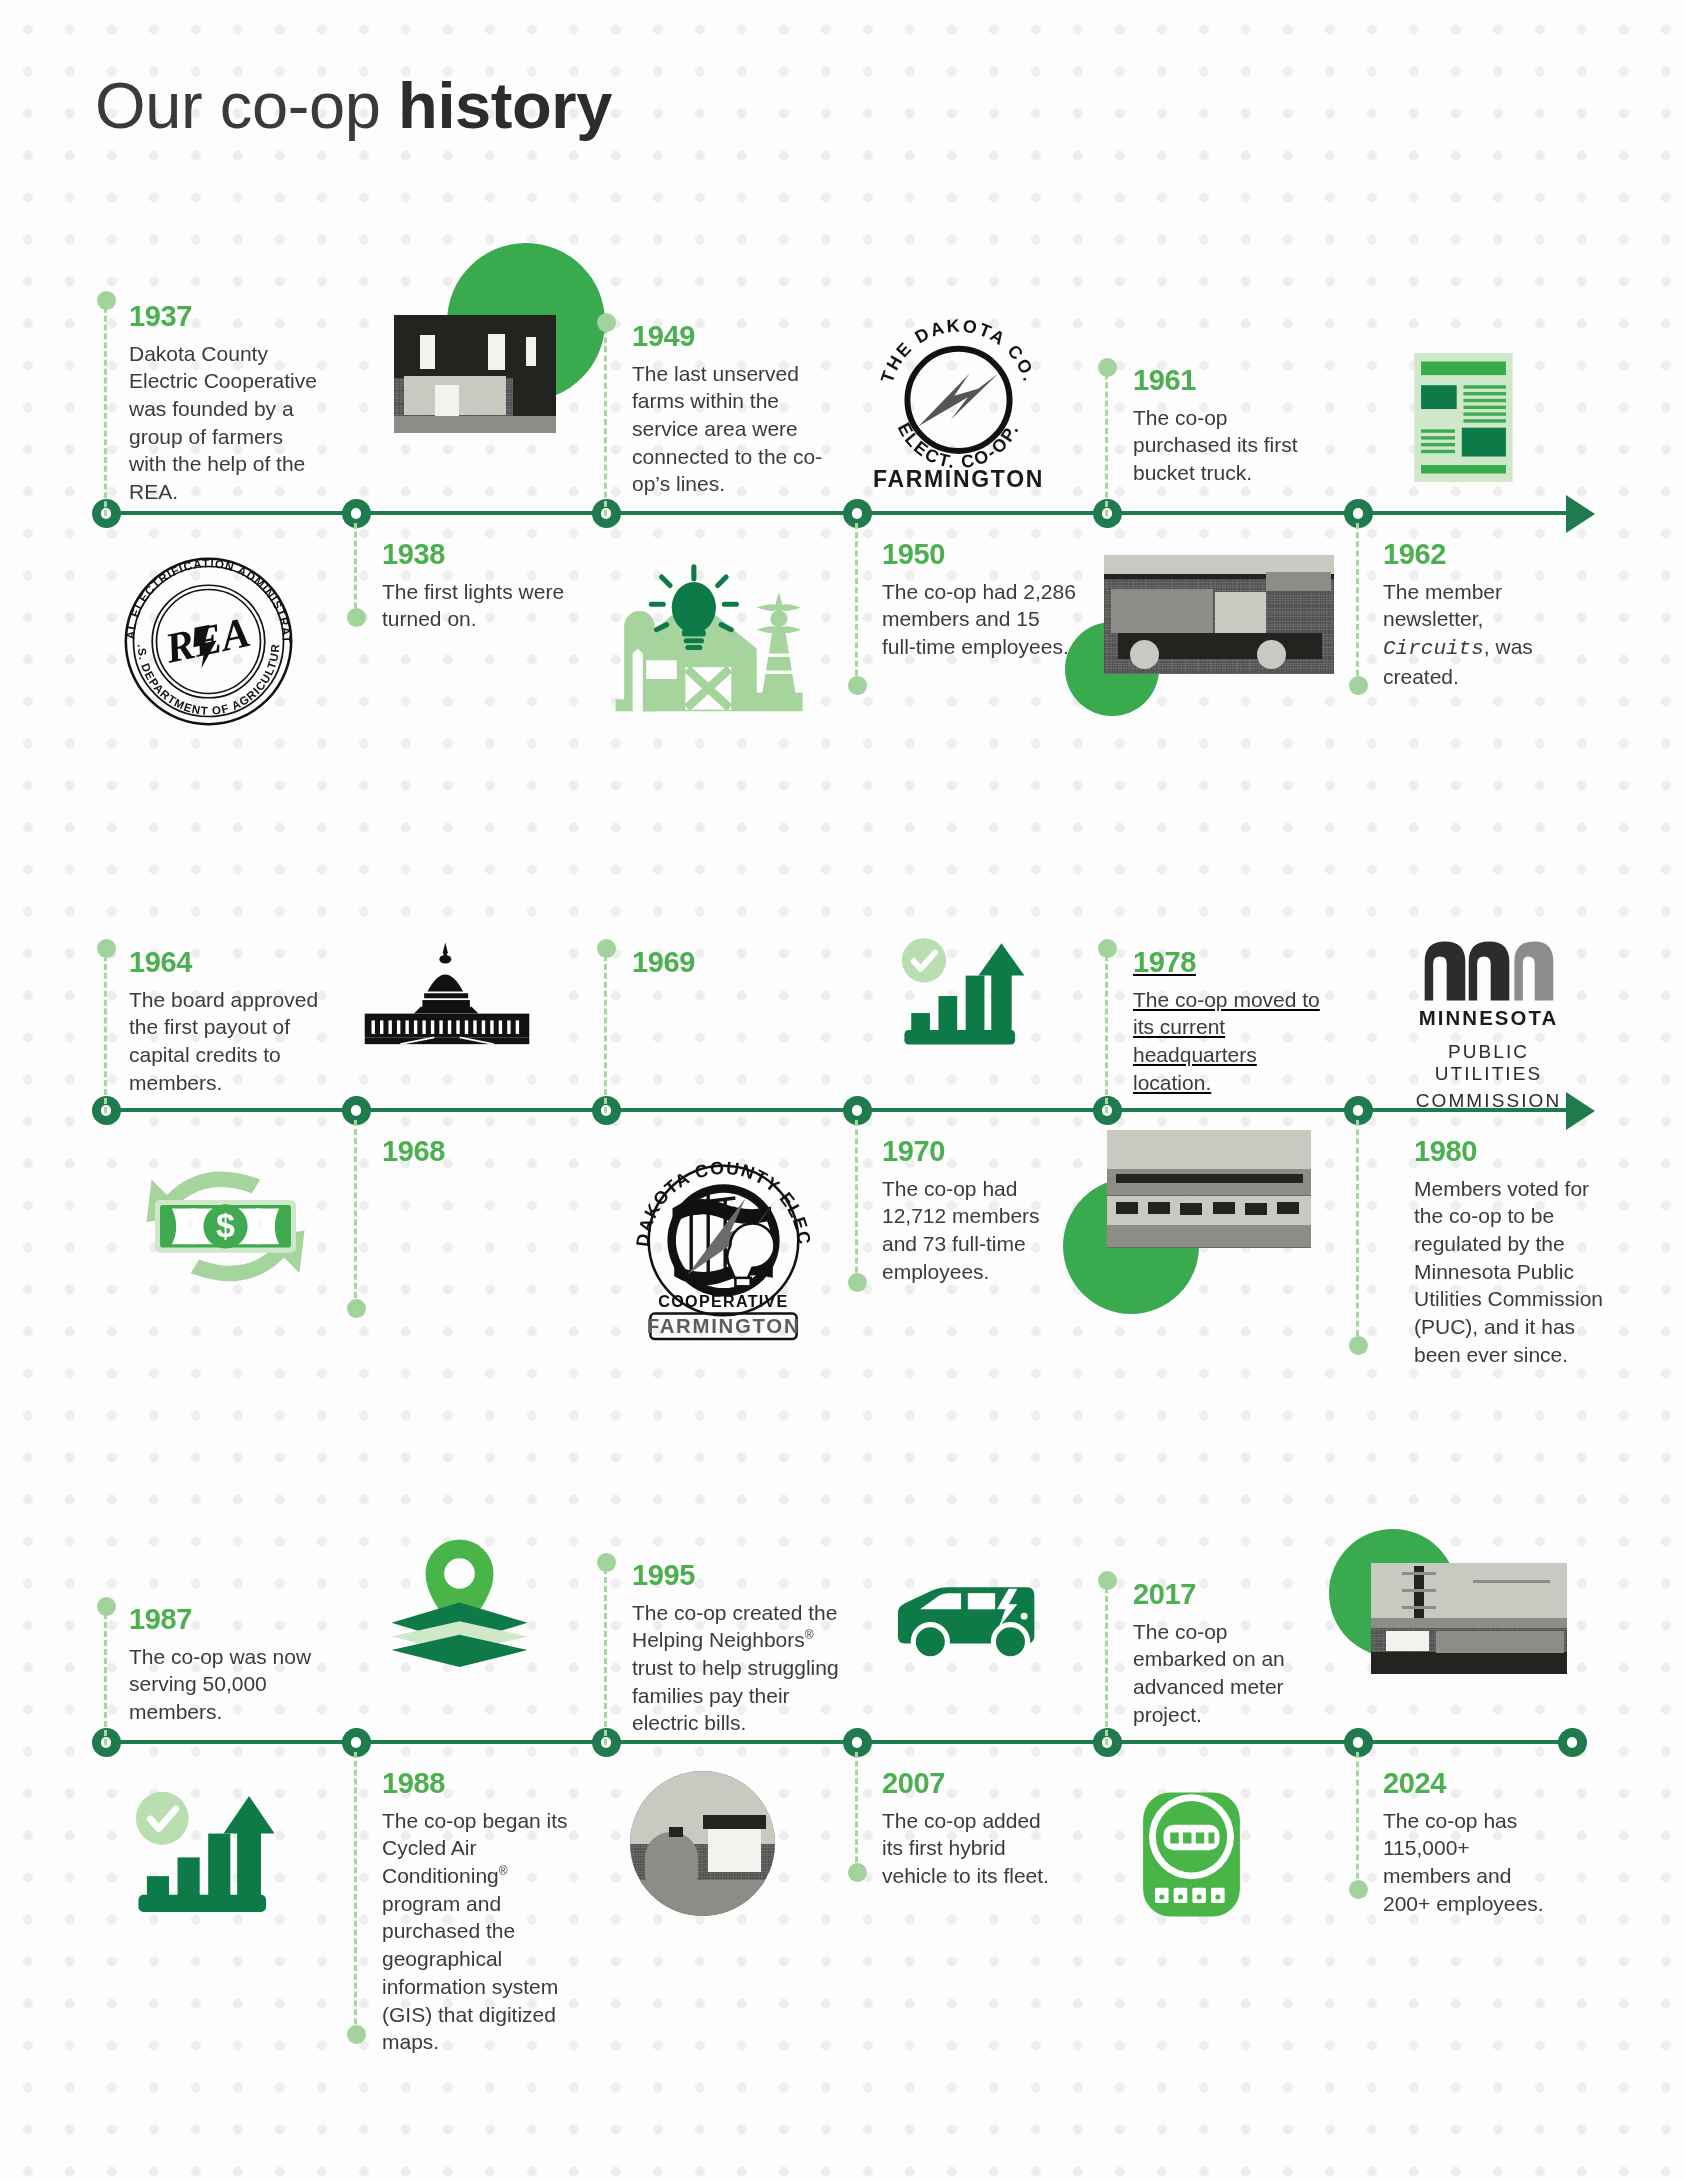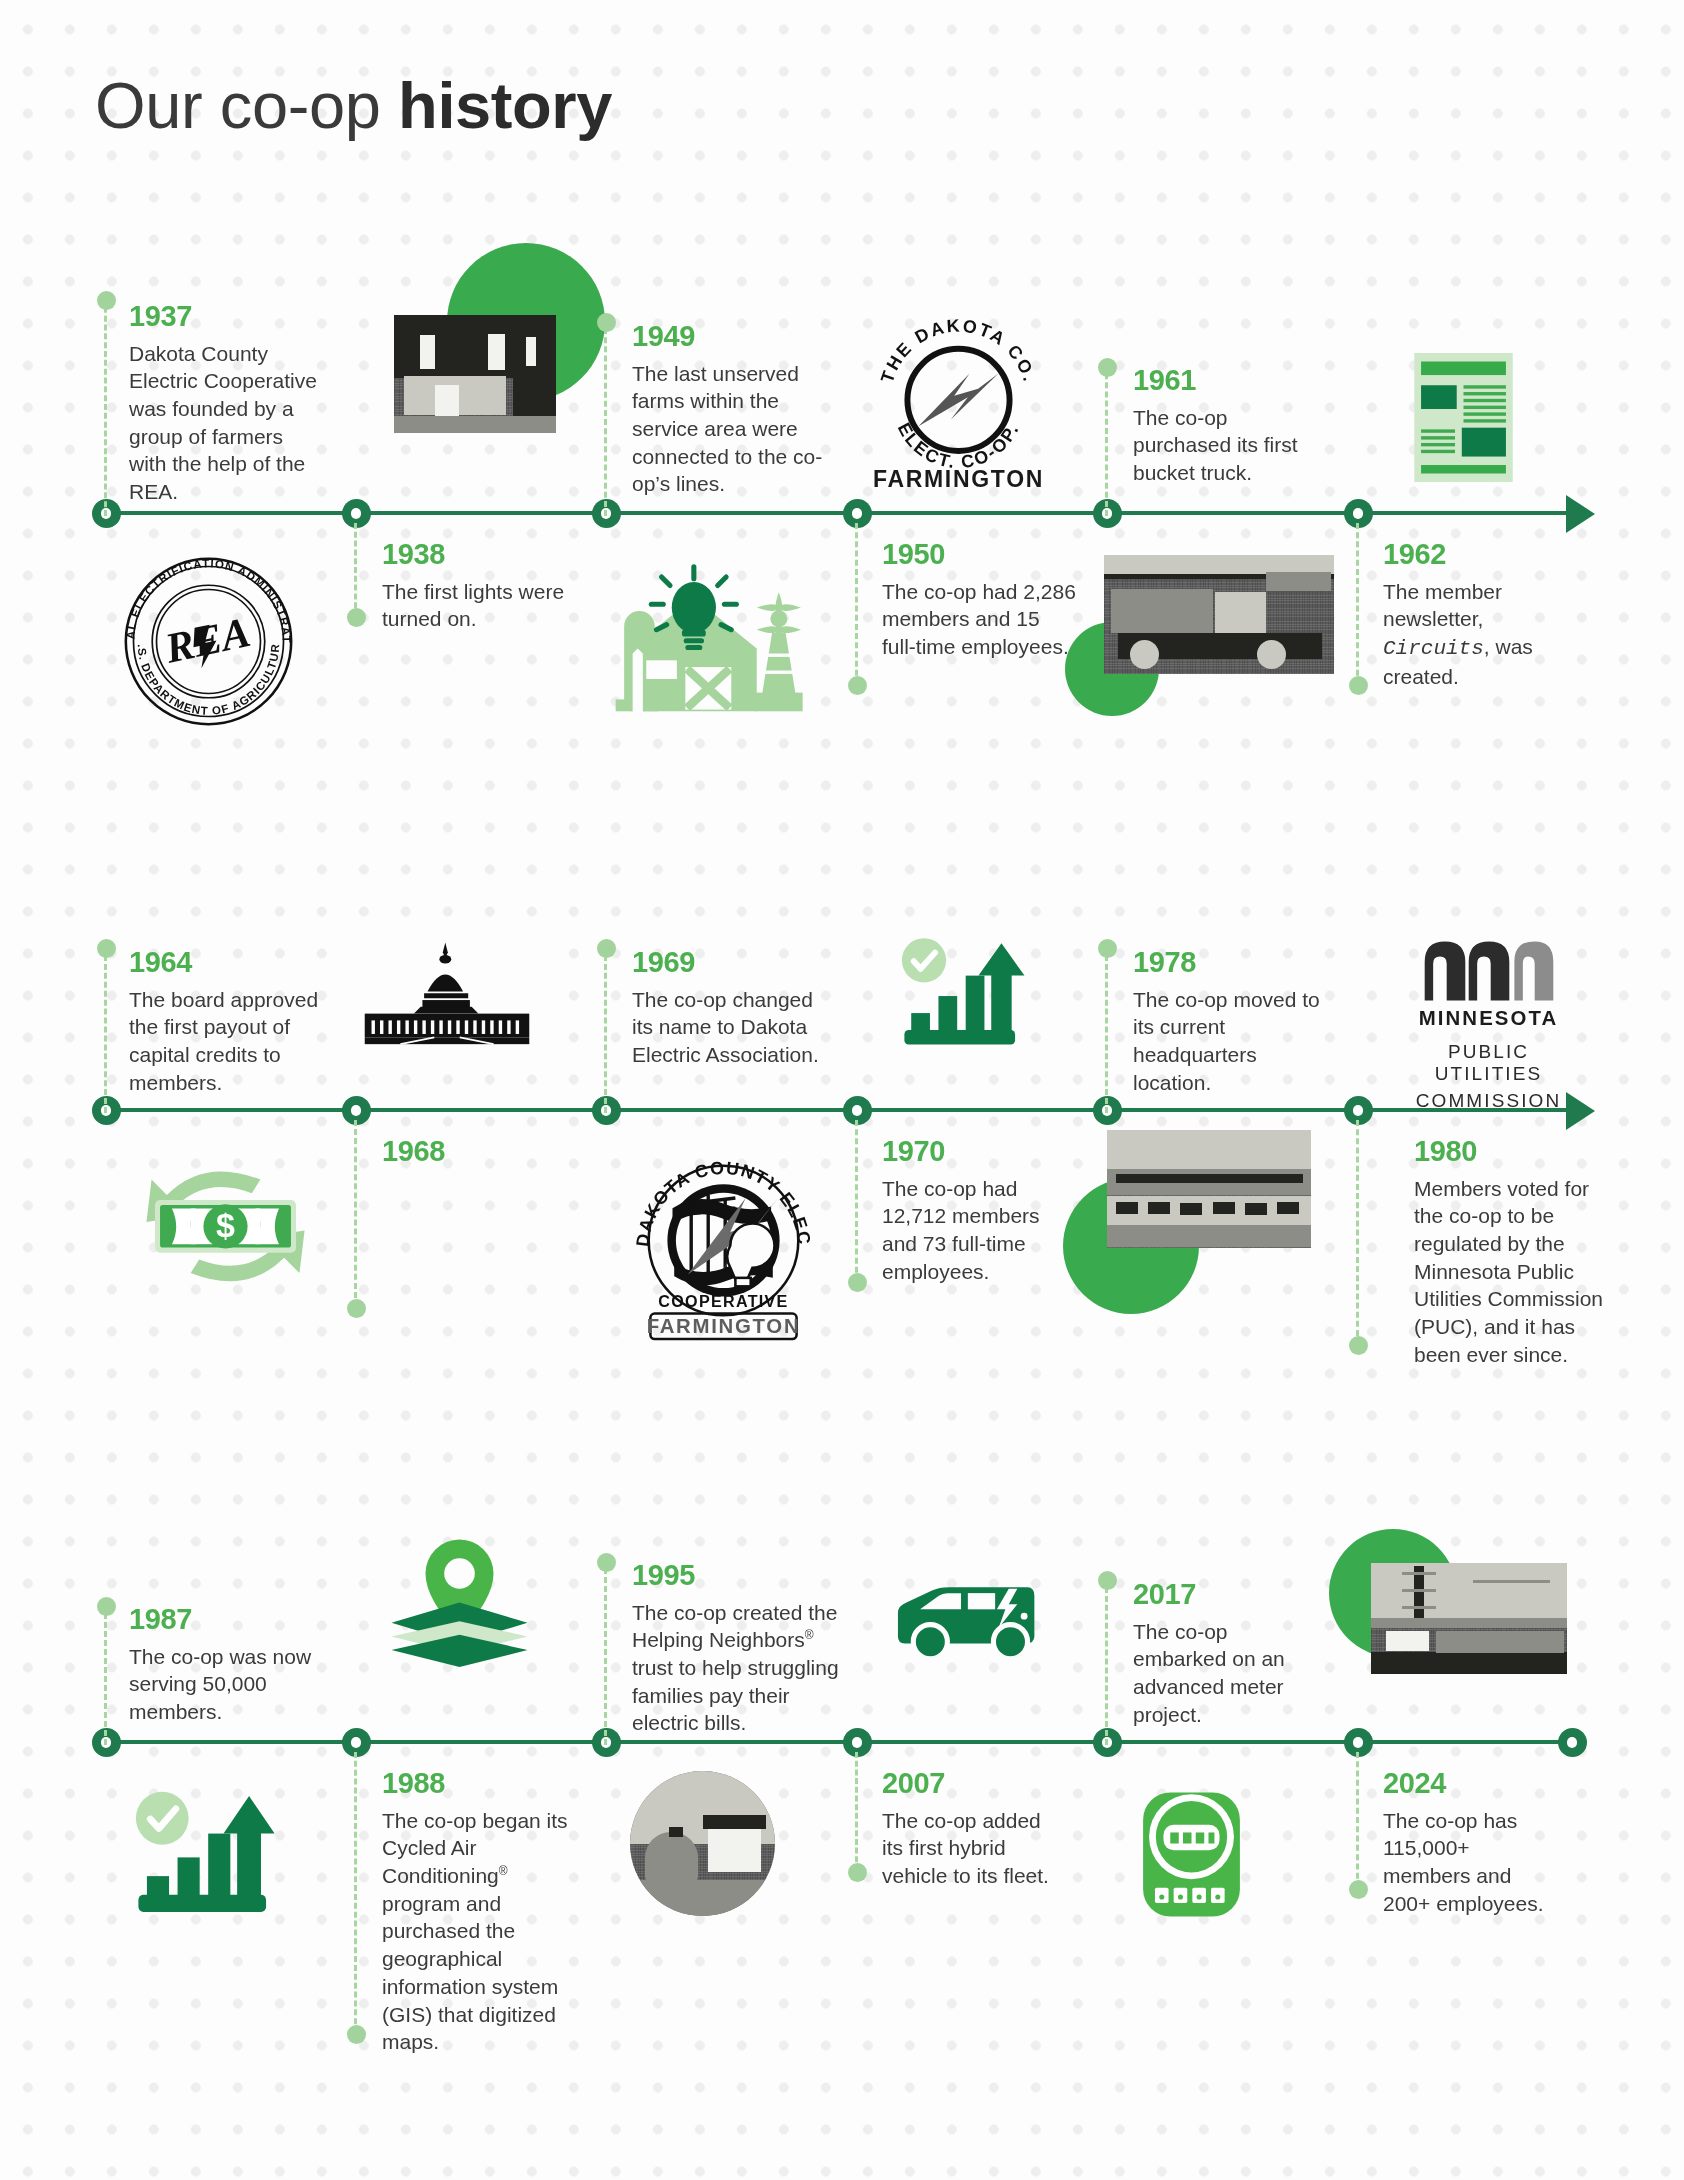--- a/index.html
+++ b/index.html
@@ -416,23 +416,22 @@
     <div class="enddot" style="left:857px; top:165px;"></div>
     <div class="conn" style="left:1358px; top:12px; height:225px;"></div>
     <div class="enddot" style="left:1358px; top:228px;"></div>
 
     <div class="entry" style="left:129px; top:-160px; width:194px;">
       <div class="year">1964</div>
       <div class="desc">The board approved the first payout of capital credits to members.</div>
     </div>
     <div class="entry" style="left:632px; top:-160px; width:194px;">
       <div class="year">1969</div>
-      <div class="desc">The co-op changed its name to Dakota Electric Association.</div>
-    </div>
-    <div class="entry" style="left:1133px; top:-160px; width:194px;">
+    </div>
+    <div class="entry" style="left:1133px; top:-160px; width:194px;text-decoration:underline;">
       <div class="year">1978</div>
       <div class="desc">The co-op moved to its current headquarters location.</div>
     </div>
 
     <div class="entry" style="left:382px; top:29px; width:194px;">
       <div class="year">1968</div>
     </div>
     <div class="entry" style="left:882px; top:29px; width:194px;">
       <div class="year">1970</div>
       <div class="desc">The co-op had 12,712 members and 73 full-time employees.</div>

